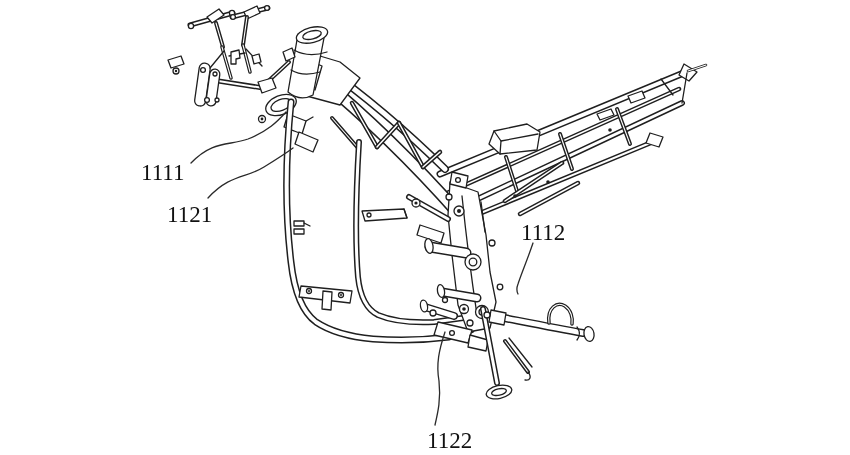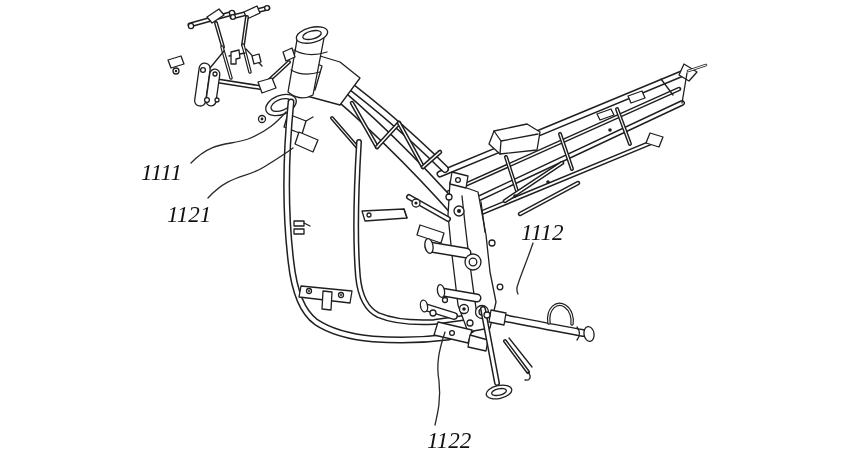--- a/index.html
+++ b/index.html
@@ -1,18 +1,18 @@
 <!DOCTYPE html>
 <html><head>
 <meta charset="utf-8">
 <style>
   html,body{margin:0;padding:0;background:#ffffff;}
   .stage{
     position:relative;width:850px;height:455px;background:#ffffff;
-    font-family:"Liberation Serif","DejaVu Serif",serif;overflow:hidden;font-style:italic;
+    font-family:"Liberation Serif","DejaVu Serif",serif;overflow:hidden;
   }
   svg{display:block;}
   .tube{fill:none;stroke:#1f1f1f;stroke-linecap:round;stroke-linejoin:round;}
   .tube-core{fill:none;stroke:#ffffff;stroke-linecap:round;stroke-linejoin:round;}
   .line{fill:none;stroke:#1f1f1f;stroke-width:1.3;stroke-linecap:round;stroke-linejoin:round;}
   .part{fill:#ffffff;stroke:#1f1f1f;stroke-width:1.3;stroke-linejoin:round;}
   .dot{fill:#1f1f1f;stroke:none;}
   .leader{fill:none;stroke:#2a2a2a;stroke-width:1.3;stroke-linecap:round;}
   .ref{font-family:"Liberation Serif","DejaVu Serif",serif;font-size:23px;fill:#111111;}
 </style>

